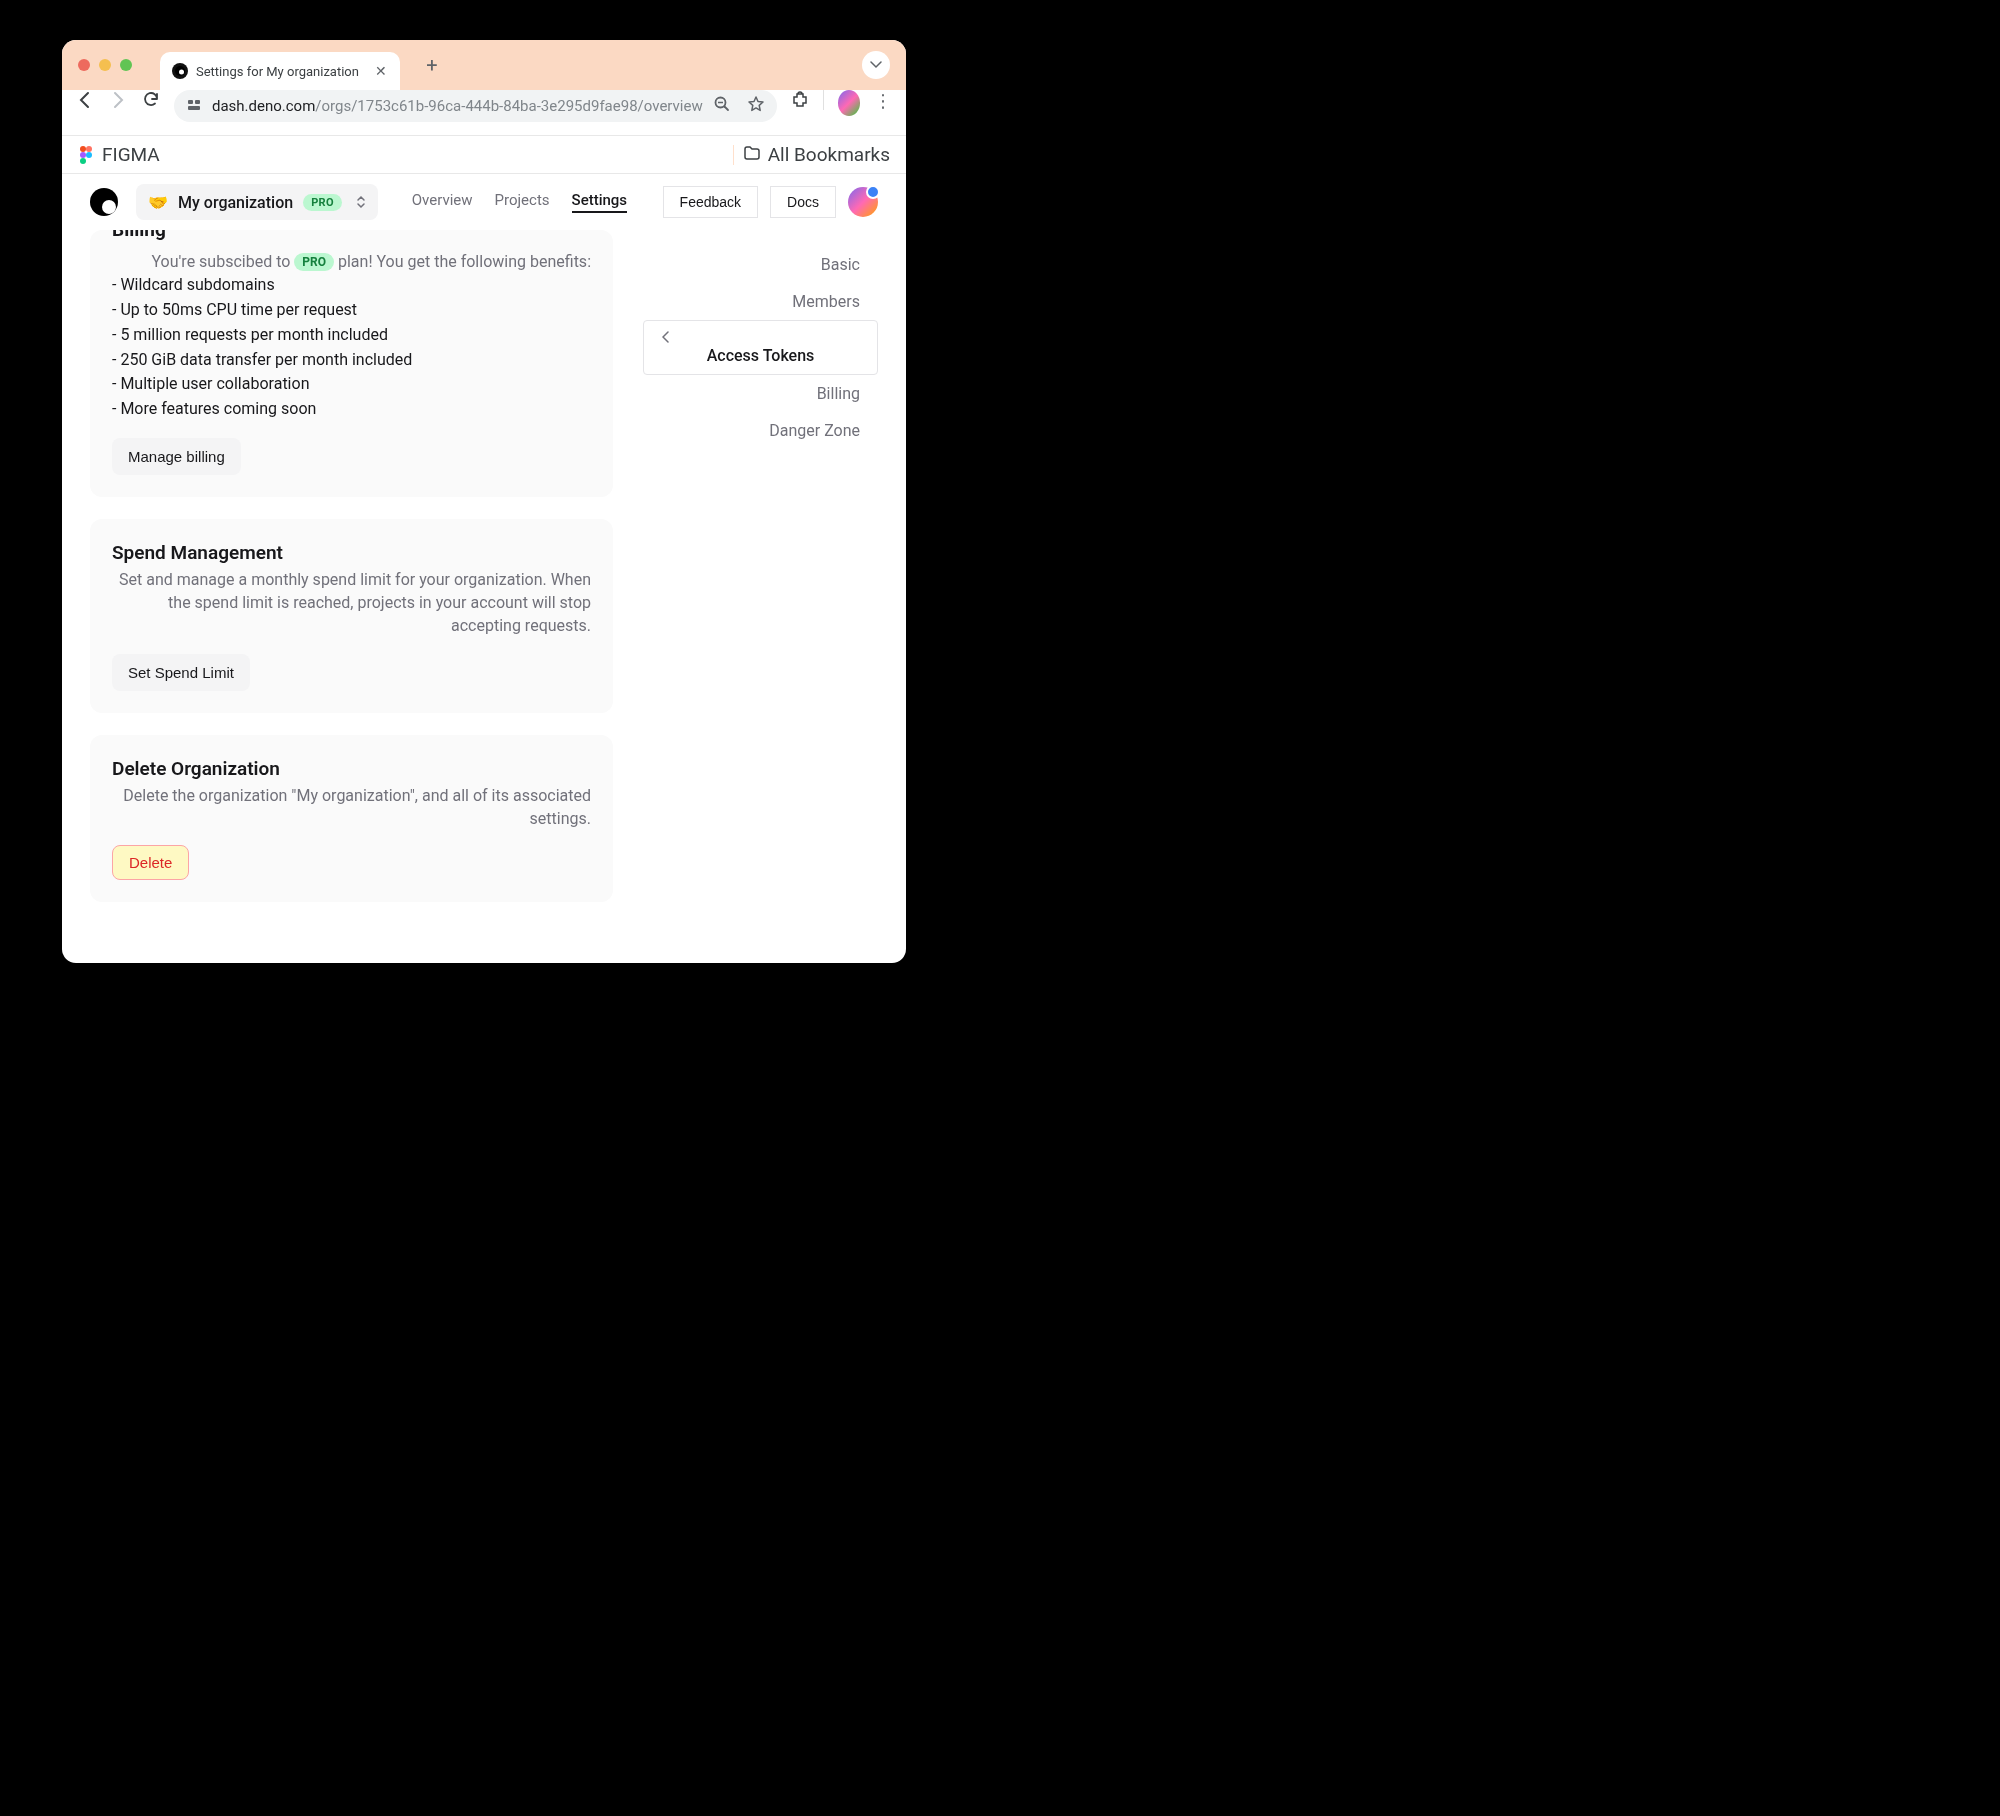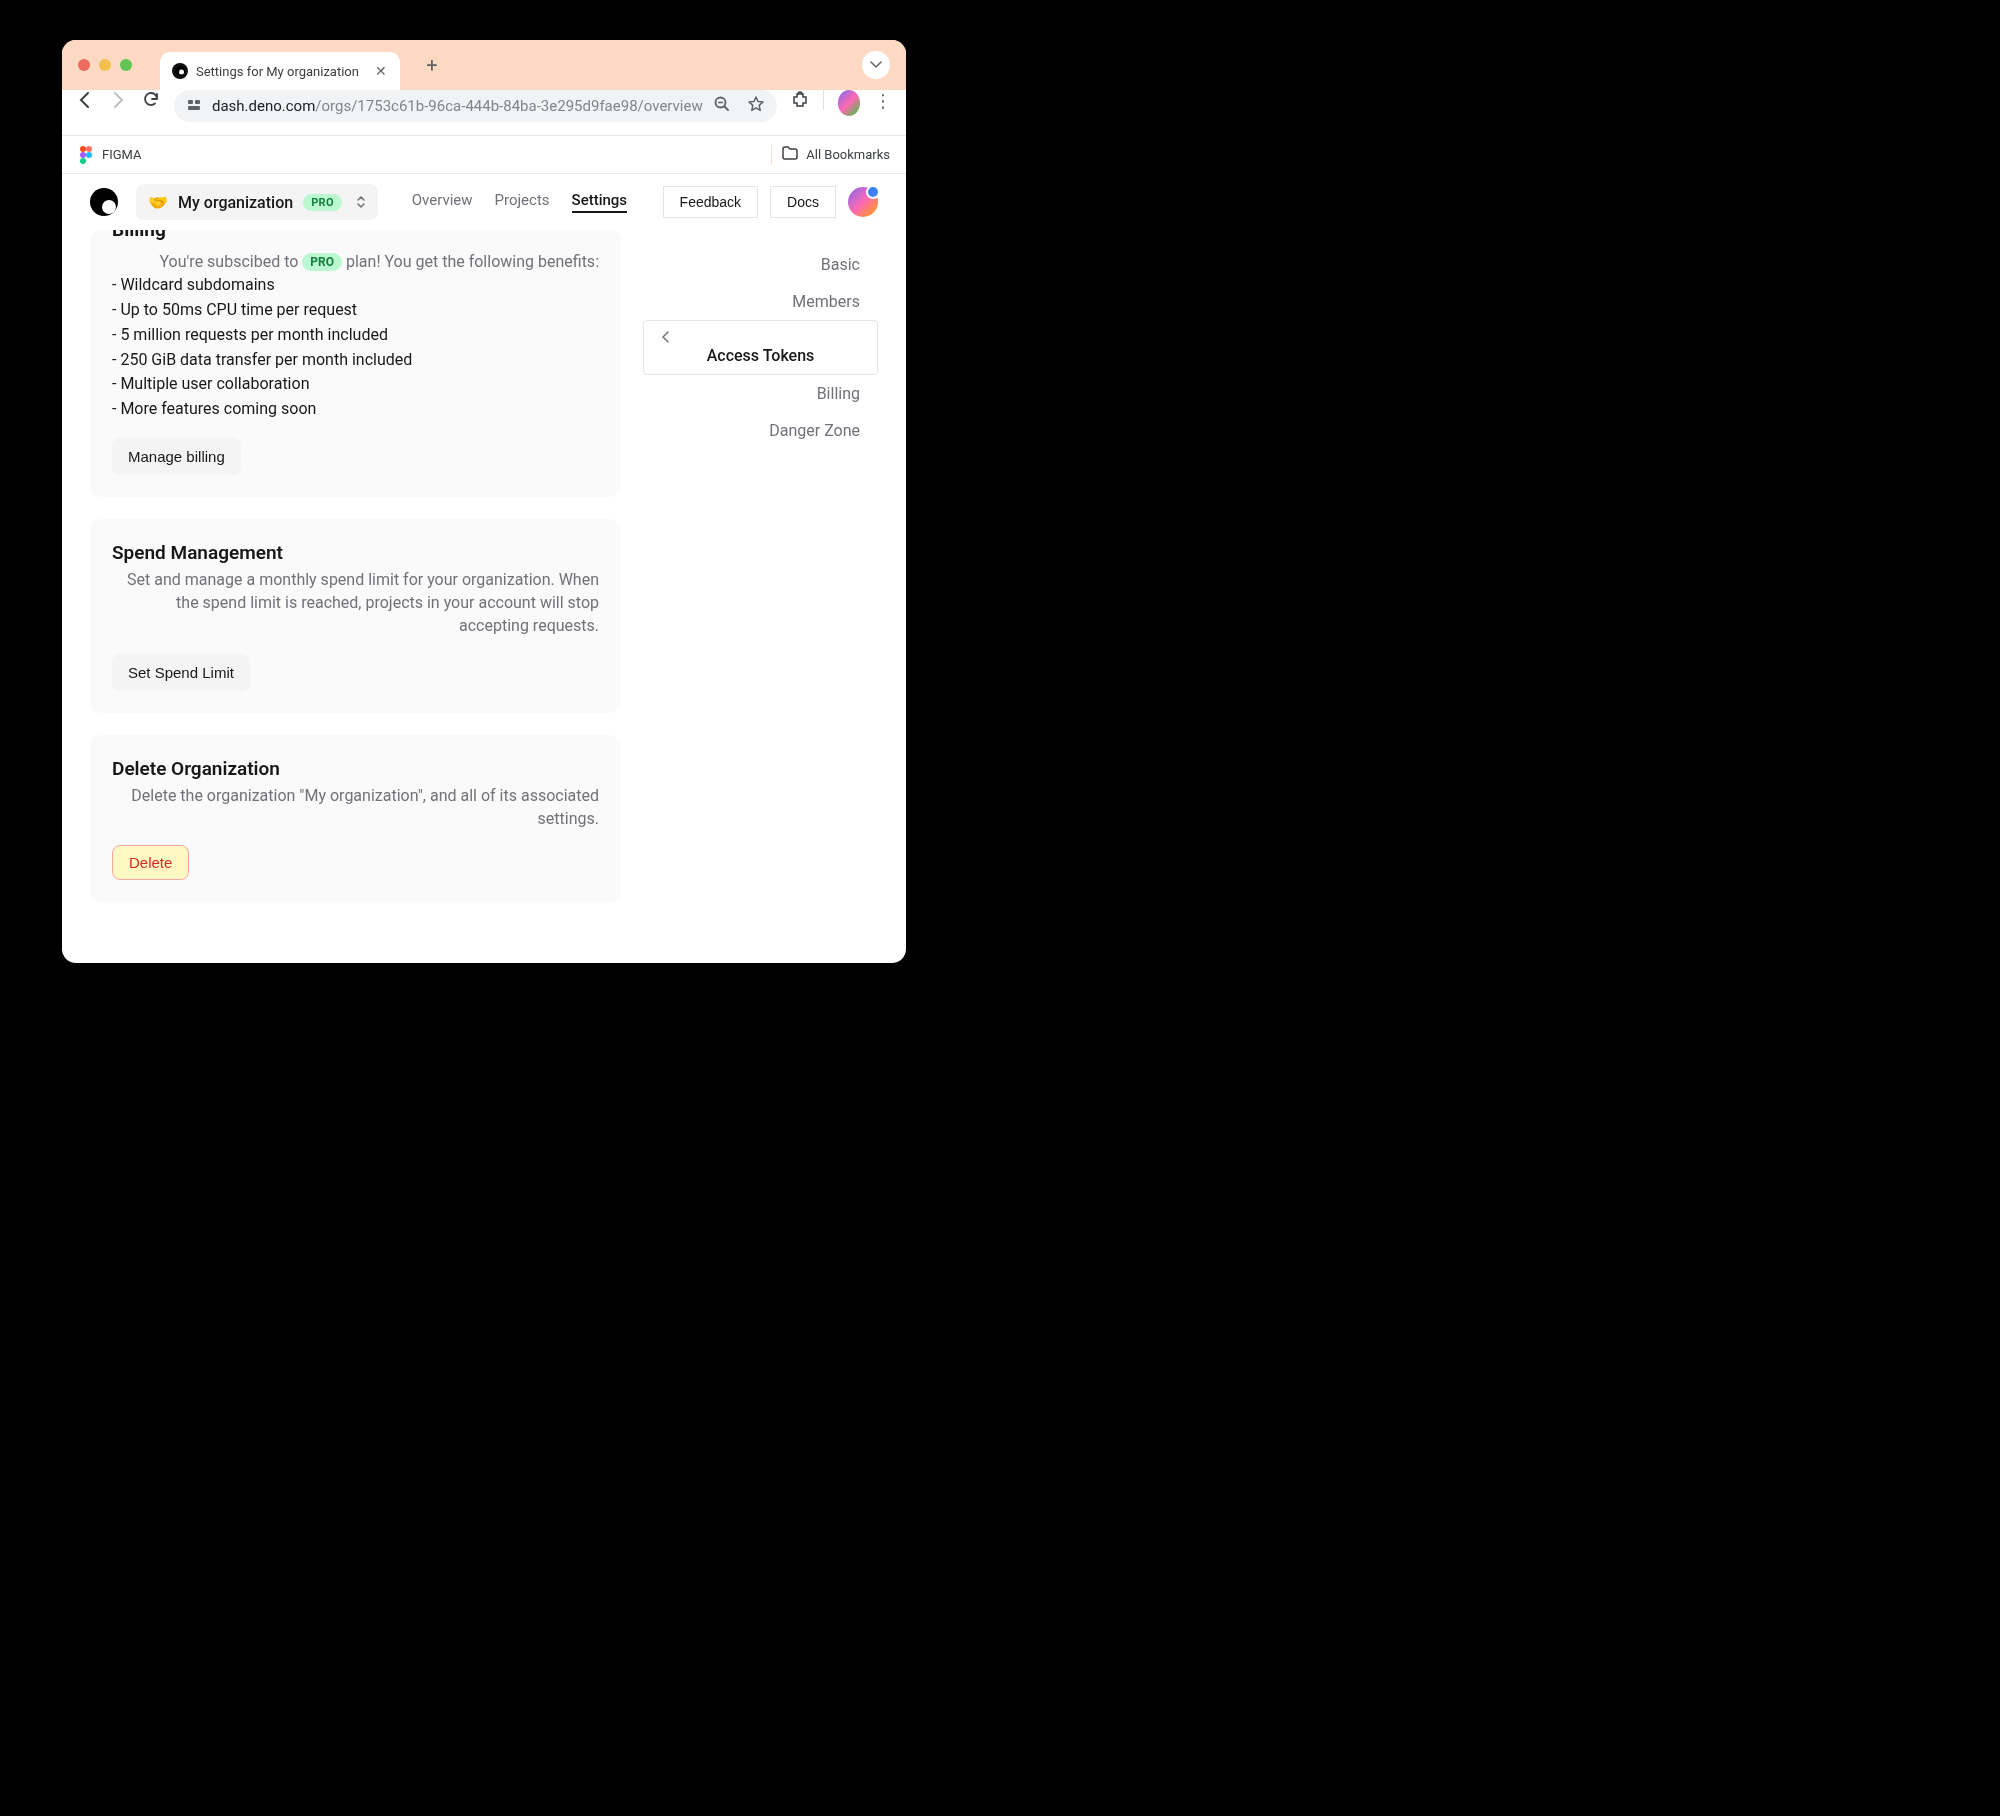--- a/index.html
+++ b/index.html
@@ -124,21 +124,21 @@
     }
     .kebab { font-size: 18px; color: #5f6368; }
     
     .bookmarks-bar {
       height: 38px;
       background: #fff;
       display: flex;
       align-items: center;
       padding: 0 16px;
       border-bottom: 1px solid #e8e8e8;
-      font-size: 13px;
+      font-size: 19px;
       color: #3c4043;
     }
     .bookmark-item { display: flex; align-items: center; gap: 8px; }
     .figma-icon {
       width: 16px; height: 16px;
       display: flex; align-items: center; justify-content: center;
     }
     .bookmarks-right {
       margin-left: auto;
       display: flex;
@@ -227,21 +227,21 @@
       width: 10px; height: 10px;
       background: #3b82f6;
       border: 2px solid #fff;
       border-radius: 50%;
       top: -2px; right: -2px;
     }
     
     .content {
       display: flex;
       padding: 0 28px;
-      gap: 22px;
+      gap: 30px;
       height: calc(100% - 190px);
       overflow-y: auto;
     }
     .main-col {
       flex: 1;
       max-width: 590px;
     }
     .side-col {
       width: 235px;
       margin-left: auto;

